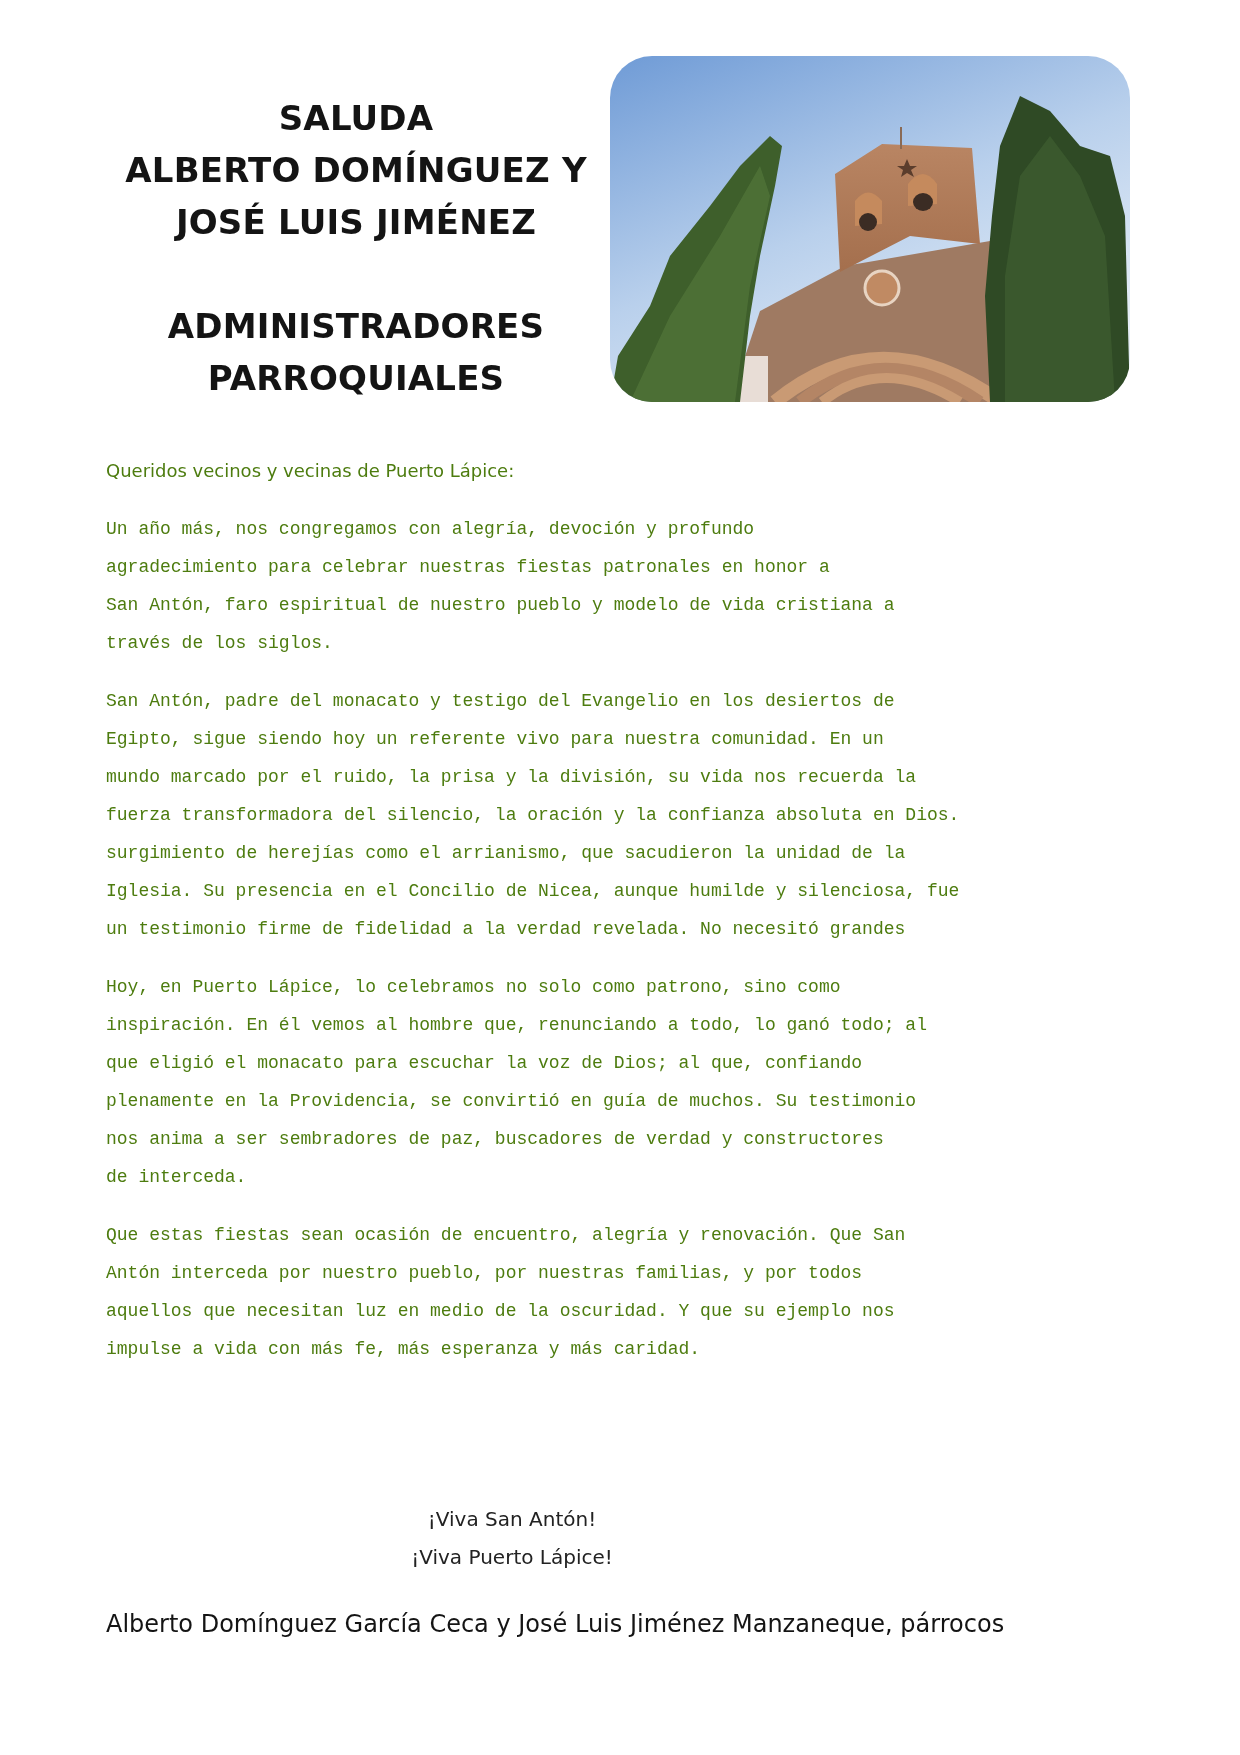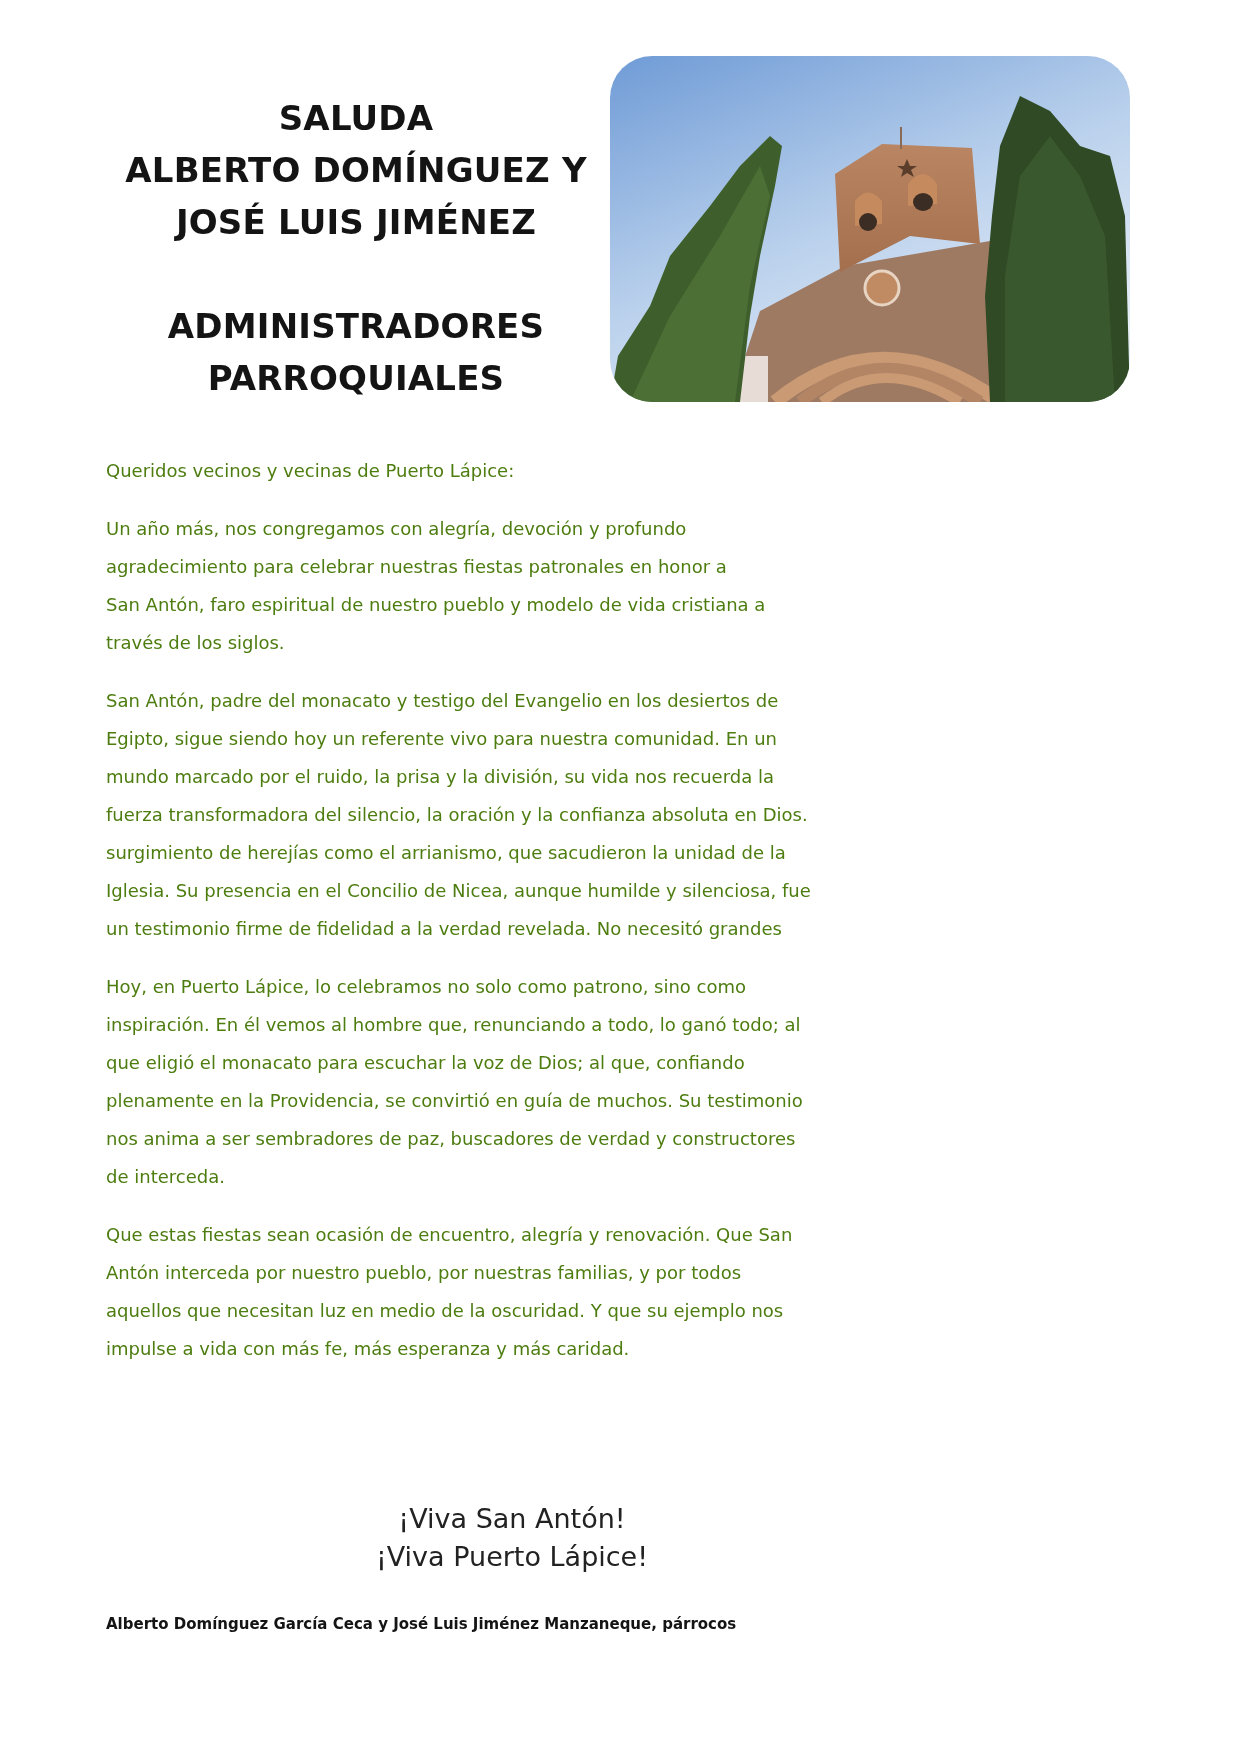--- a/index.html
+++ b/index.html
@@ -8,25 +8,25 @@
   .title { position:absolute; left:106px; top:92px; width:500px;
            font-weight:bold; font-size:34px; line-height:52px; letter-spacing:0.2px; color:#141414;text-align:center; }
   .title div { white-space:nowrap; }
   .title .gap { height:52px; }
   .photo { position:absolute; left:610px; top:56px; width:520px; height:346px;
            border-radius:42px; overflow:hidden; }
   .photo svg { display:block; width:100%; height:100%; }
   .body { position:absolute; left:106px; top:452px; width:1040px;
           font-size:18px; line-height:38px; color:#4d7c0f; }
   .body p { margin:0 0 20px 0; }
-  .body .line { display:block; white-space:nowrap; }
+  .body .line { display:block; white-space:nowrap;font-family:Liberation Mono, monospace; }
   .cheers { position:absolute; left:0; width:1004px; top:1500px; text-align:center;
-            font-size:27px; line-height:38px; color:#222; }
+            font-size:20px; line-height:38px; color:#222; }
   .cheers div { padding-left:20px; }
-  .signature { position:absolute; left:106px; top:1605px; font-weight:bold; font-size:15px;
+  .signature { position:absolute; left:106px; top:1605px; font-weight:normal; font-size:24px;
                line-height:38px; color:#141414; white-space:nowrap; }
 </style>
 </head>
 <body>
 
 <div class="title">
   <div>SALUDA</div>
   <div>ALBERTO DOMÍNGUEZ Y</div>
   <div>JOSÉ LUIS JIMÉNEZ</div>
   <div class="gap"></div>

